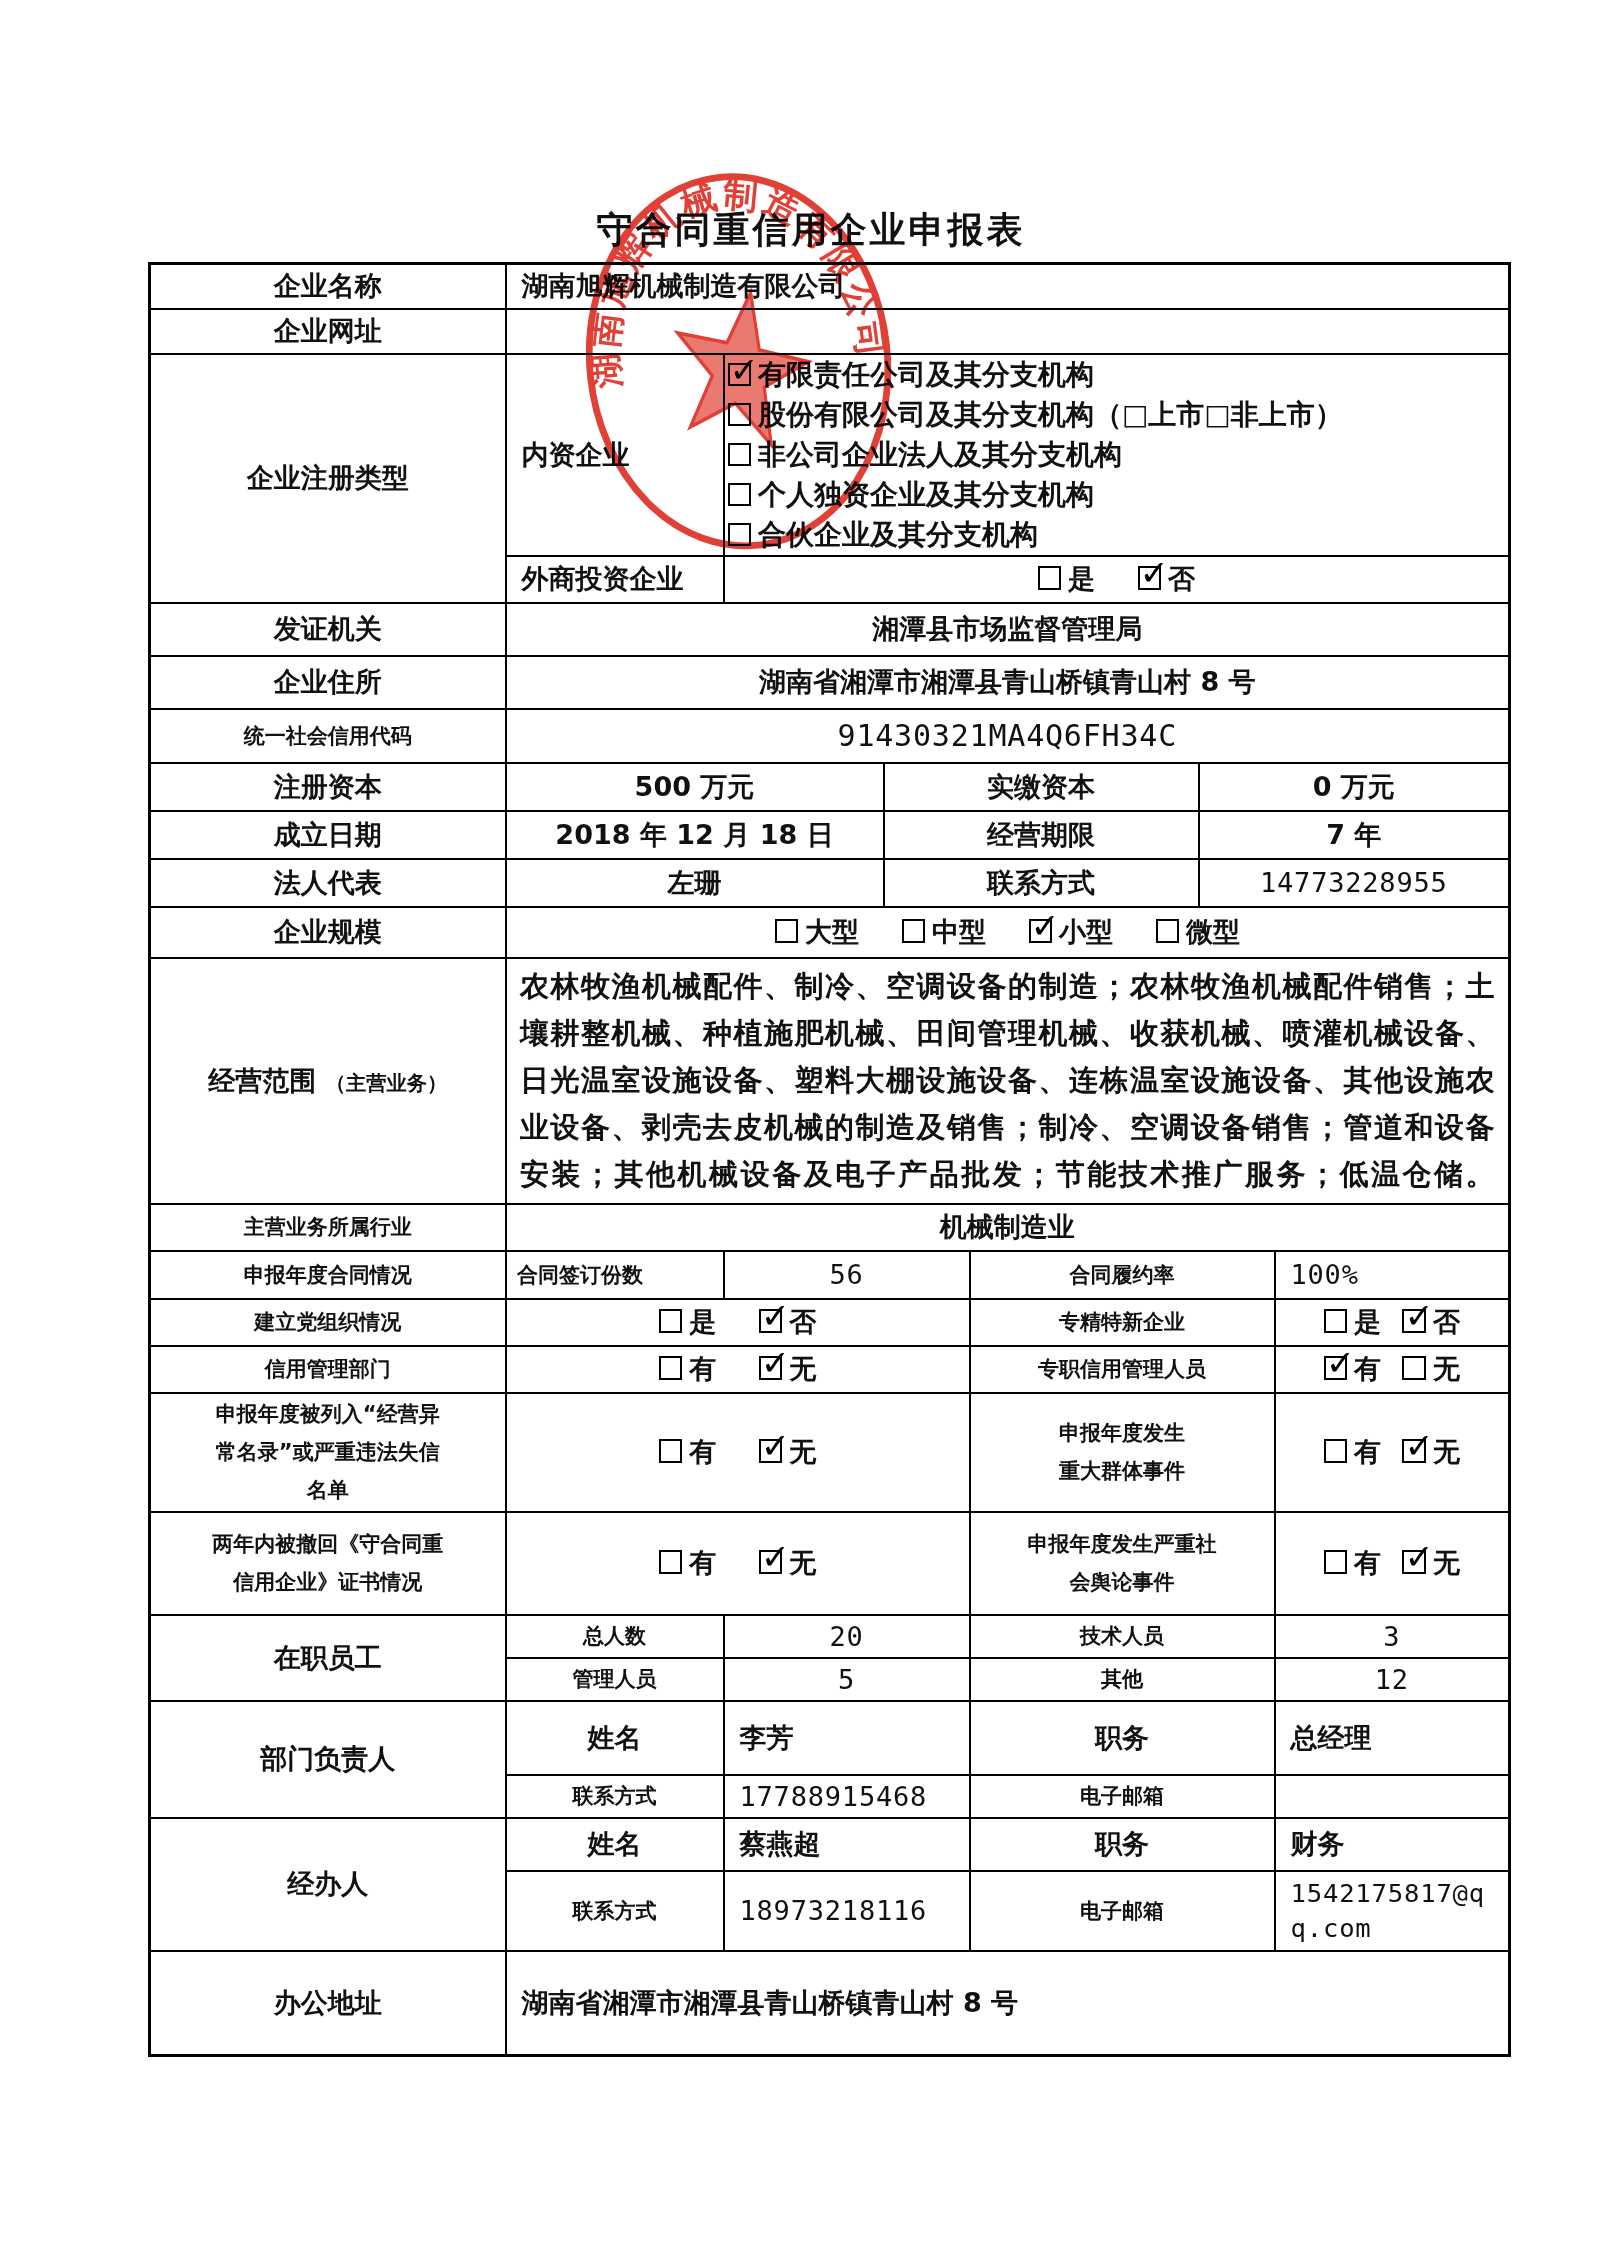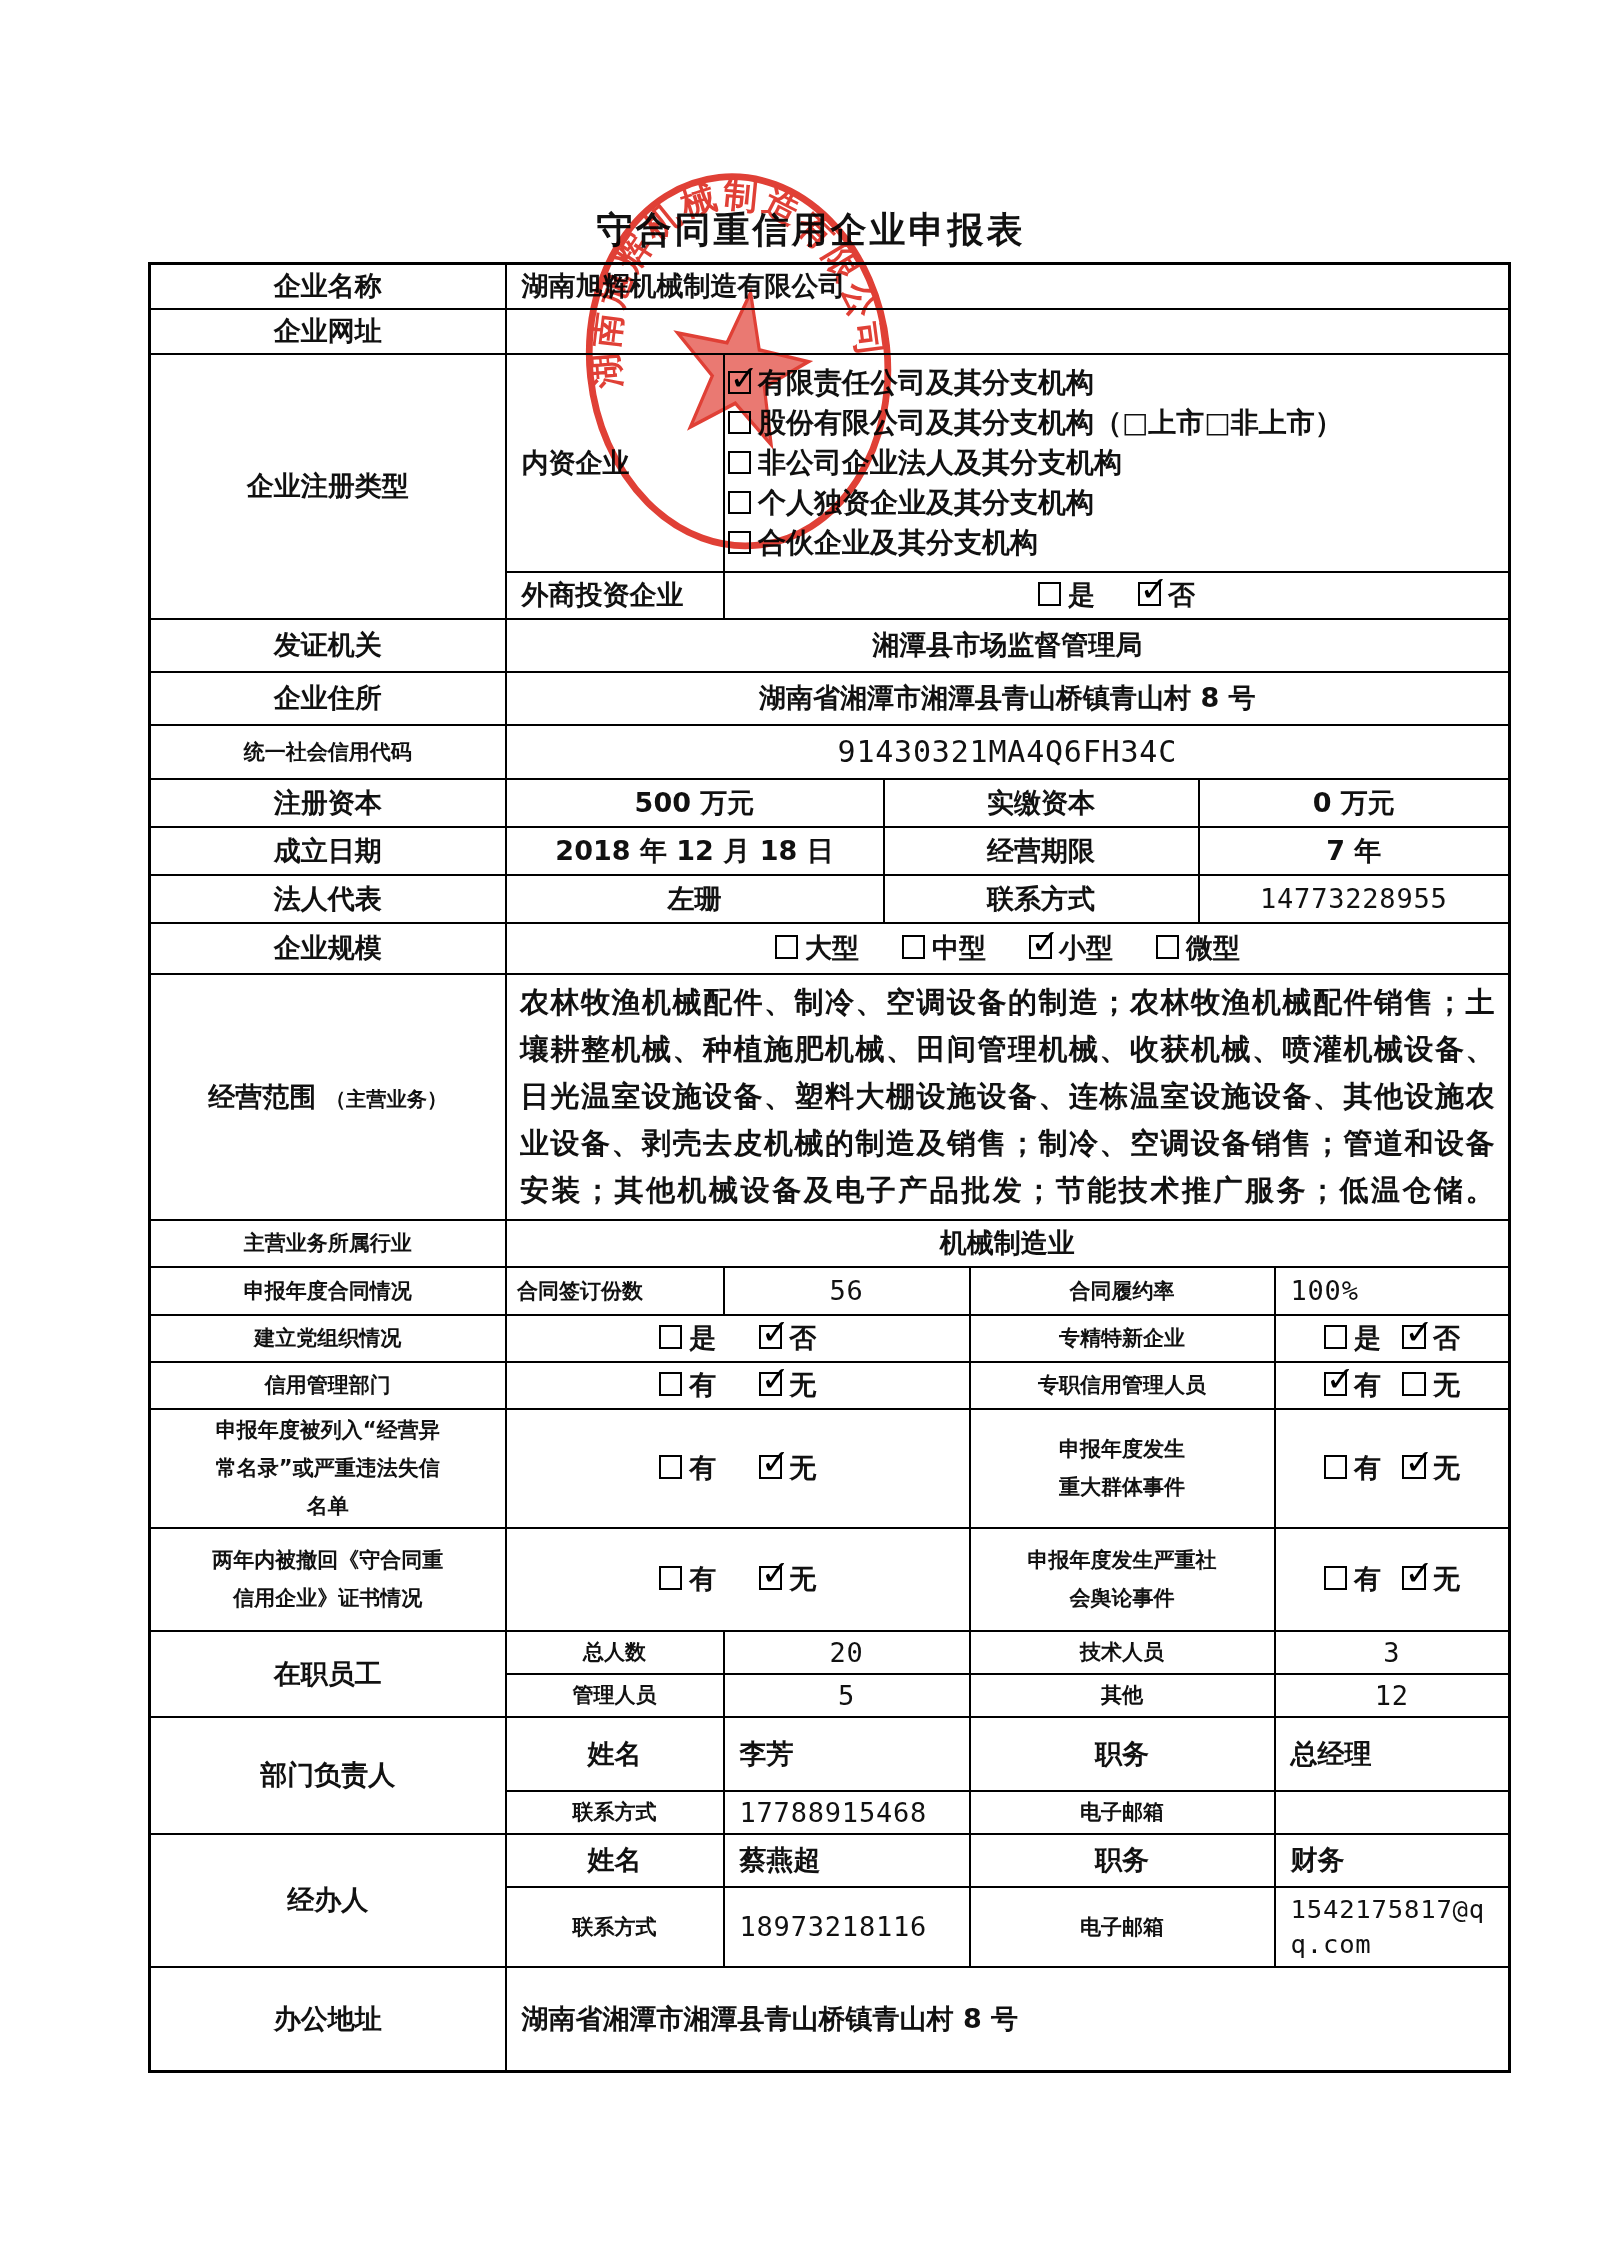--- a/index.html
+++ b/index.html
@@ -15,21 +15,21 @@
   .note{font-size:20.3px;}
   .val-c{text-align:center;}
   .val-l{text-align:left;padding-left:15px;}
   .mono{font-family:"DejaVu Sans Mono",monospace;font-weight:normal;letter-spacing:0.8px;}
   .email{word-break:break-all;line-height:35px;font-size:25.6px;margin-top:45px;}
   .cb{display:inline-block;width:19.6px;height:19.6px;border:2.3px solid #000;position:relative;
     vertical-align:-1.5px;margin-right:6.8px;flex:none;}
   .cb.checked::after{content:"\2713";position:absolute;left:0px;top:-15px;font-size:35px;
     font-weight:bold;color:#000;}
   .opt{margin:0 16.6px;white-space:nowrap;}
-  .optlist{padding:8px 3px;}
+  .optlist{padding:0 3px;}
   .optlist .optline{display:flex;align-items:center;line-height:40px;white-space:nowrap;
     font-size:28px;}
   .scope{font-size:29px;line-height:47px;text-align:justify;text-align-last:justify;
     padding:4.5px 13.5px;margin-left:46px;}
   .lines div{white-space:nowrap;}
   .stamp{position:absolute;left:583px;top:170px;width:312px;height:384px;
     mix-blend-mode:multiply;opacity:0.9;transform:rotate(-6deg);pointer-events:none;}
 </style>
 </head>
 <body>

